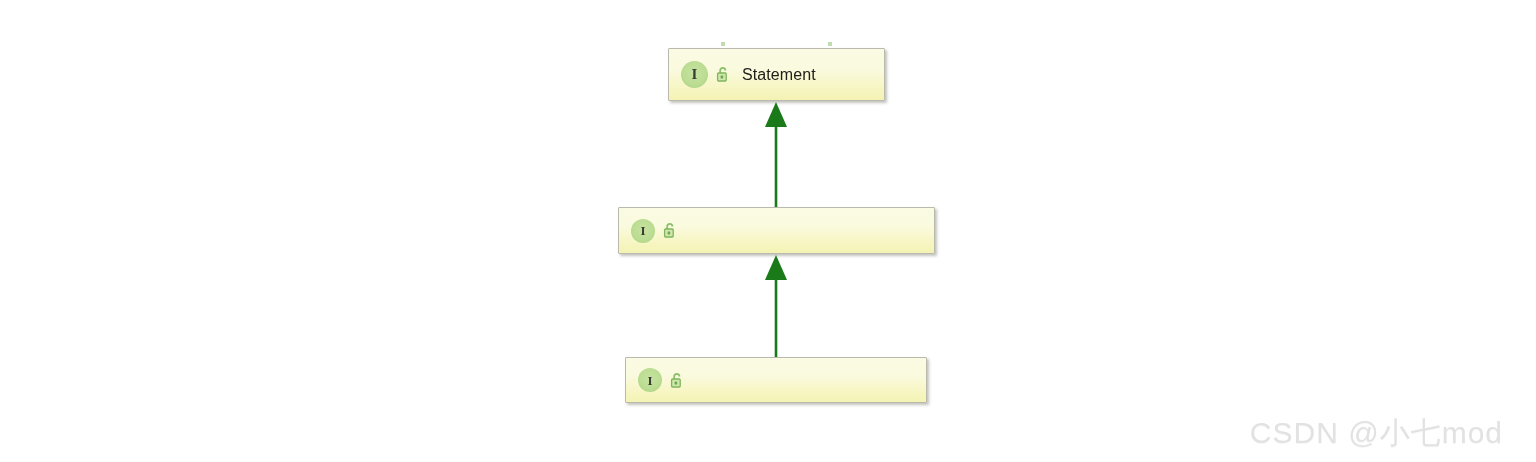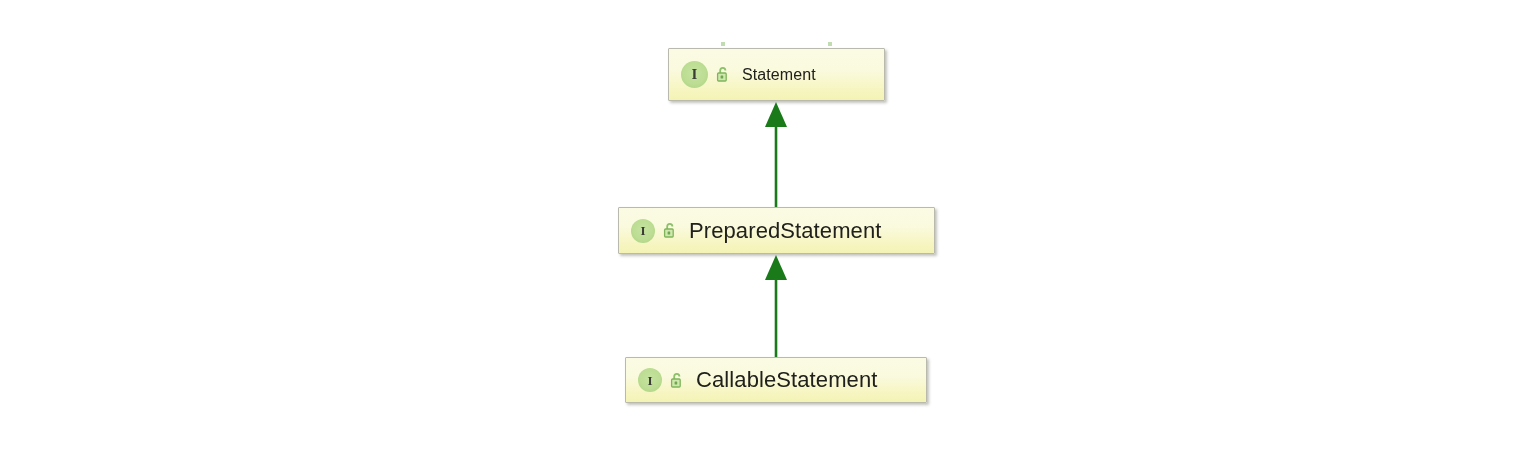--- a/index.html
+++ b/index.html
@@ -163,34 +163,33 @@
 
   <div class="uml-node node-prepared">
     <span class="iface-icon">I</span>
     <span class="lock-icon">
       <svg viewBox="0 0 16 17" width="16" height="17" aria-hidden="true">
         <path d="M4.2 7.0 V4.4 a2.6 2.6 0 0 1 5.2 0" fill="none" stroke="#8cc06a" stroke-width="1.8"></path>
         <rect x="1.6" y="7.0" width="8.6" height="8.0" rx="1" fill="#cfe8ae" stroke="#7fb45c" stroke-width="1.3"></rect>
         <rect x="4.6" y="9.6" width="2.6" height="2.8" rx="0.5" fill="#6fa74e"></rect>
       </svg>
     </span>
-    <span class="node-label">PreparedStatement</span>
   </div>
 
   <svg class="edge-svg edge-arrow-2" width="40" height="105">
     <line x1="20" y1="104" x2="20" y2="22" stroke="#1a7a1a" stroke-width="2.6"></line>
     <polygon points="20,2 31,27 9,27" fill="#1a7a1a"></polygon>
   </svg>
 
   <div class="uml-node node-callable">
     <span class="iface-icon">I</span>
     <span class="lock-icon">
       <svg viewBox="0 0 16 17" width="16" height="17" aria-hidden="true">
         <path d="M4.2 7.0 V4.4 a2.6 2.6 0 0 1 5.2 0" fill="none" stroke="#8cc06a" stroke-width="1.8"></path>
         <rect x="1.6" y="7.0" width="8.6" height="8.0" rx="1" fill="#cfe8ae" stroke="#7fb45c" stroke-width="1.3"></rect>
         <rect x="4.6" y="9.6" width="2.6" height="2.8" rx="0.5" fill="#6fa74e"></rect>
       </svg>
     </span>
-    <span class="node-label">CallableStatement</span>
   </div>
 
+  <div id="watermark">CSDN @小七mod</div>
 
 </div>
 
 </body></html>

